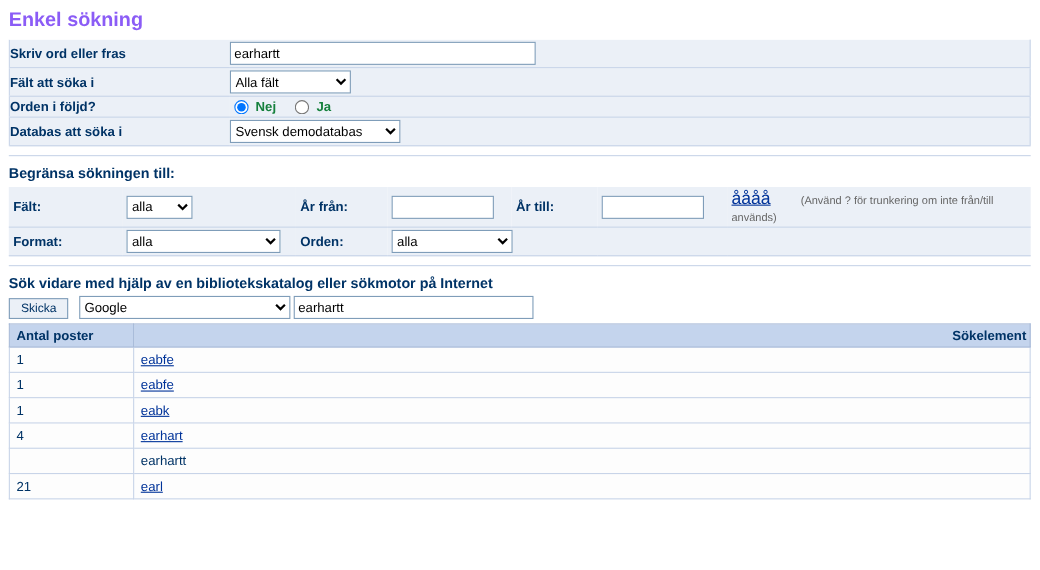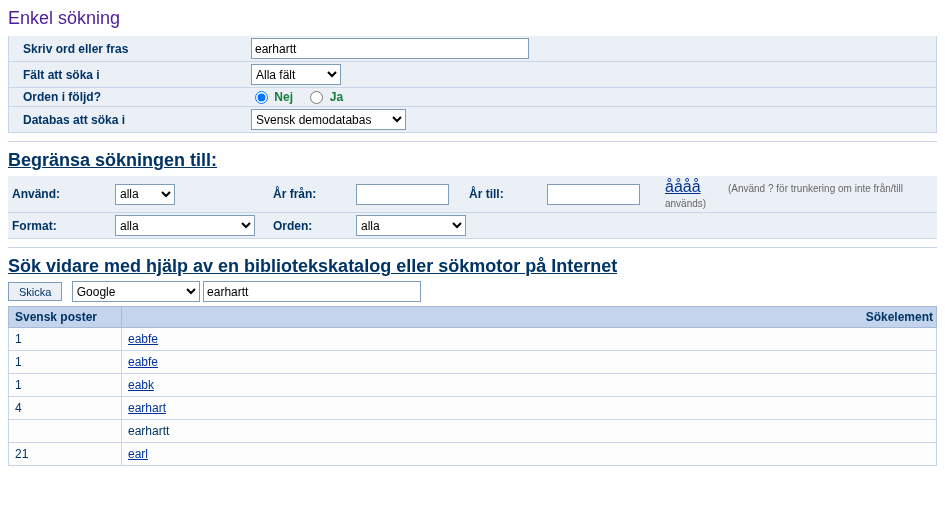--- a/index.html
+++ b/index.html
@@ -5,44 +5,43 @@
   body {
     font-family: Verdana, Arial, sans-serif;
     font-size: 12px;
     margin: 0;
     padding: 8px;
     color: #000;
     width: 945px;
     box-sizing: border-box;
   }
   h2.page-title {
-    color: #4c1d95;
+    color: #8b5cf6;
     font-size: 18px;
     margin: 0 0 6px 0;
-    font-weight: normal;
+    font-weight: bold;
   }
   h3.section-title {
     color: #003366;
-    font-size: 18px;
+    font-size: 13px;
     margin: 8px 0 4px 0;
     font-weight: bold;
-    text-decoration: underline;
   }
   .form-table {
     width: 100%;
     border-collapse: collapse;
     border: 1px solid #c8d4e8;
   }
   .form-table tr {
     background: #ebf0f7;
   }
   .form-table td {
     border-top: 1px solid #fff;
     border-bottom: 1px solid #c8d4e8;
-    padding: 2px 14px;
+    padding: 2px 0;
     vertical-align: middle;
   }
   .label-cell {
     width: 200px;
     color: #003366;
     font-weight: bold;
   }
   input[type="text"] {
     border: 1px solid #7f9db9;
     font-size: 12px;
@@ -155,21 +154,21 @@
   <tbody>
       <tr>
     <td class="label-cell">Skriv ord eller fras</td>
     <td>
       <input type="text" style="width: 270px;" value="earhartt">
     </td>
   </tr>
   <tr>
     <td class="label-cell">Fält att söka i</td>
     <td>
-      <select style="width:90px">
+      <select style="width:110px">
         <option>Alla fält</option>
       </select>
     </td>
   </tr>
   <tr>
     <td class="label-cell">Orden i följd?</td>
     <td class="radio-wrap">
       <input type="radio" name="order" checked="" style="">
       <span class="radio-label">Nej</span>
       <input type="radio" name="order" style="">
@@ -187,21 +186,21 @@
 </tbody>
   </table>
 
 <hr class="divider">
 
 <h3 class="section-title">Begränsa sökningen till:</h3>
 
 <table class="limit-table">
   <tbody>
       <tr>
-    <td class="limit-label" style="width:95px">Använd:</td>
+    <td class="limit-label" style="width:95px">Fält:</td>
     <td style="width:150px">
       <select style="width:60px">
         <option>alla</option>
       </select>
     </td>
     <td class="limit-label" style="width:75px">År från:</td>
     <td style="width:105px">
       <input type="text" style="width: 85px;" value="">
     </td>
     <td class="limit-label" style="width:70px">År till:</td>
@@ -229,30 +228,30 @@
   </tr>
 </tbody>
   </table>
 
 <hr class="divider">
 
 <h3 class="section-title">Sök vidare med hjälp av en bibliotekskatalog eller sökmotor på Internet</h3>
 
 <div class="ext-search-row">
   <button class="btn">Skicka</button>
-  <select style="width:128px">
+  <select style="width:192px">
     <option>Google</option>
   </select>
   <input type="text" style="width: 210px;" value="earhartt">
 </div>
 
 <table class="results-table">
   <thead>
     <tr>
-      <th class="count-header">Svensk poster</th>
+      <th class="count-header">Antal poster</th>
       <th class="term-header">Sökelement</th>
     </tr>
   </thead>
   <tbody id="results-body">
       <tr>
         <td class="count-cell">1</td>
         <td><a href="#">eabfe</a></td>
       </tr>
       <tr>
         <td class="count-cell">1</td>

